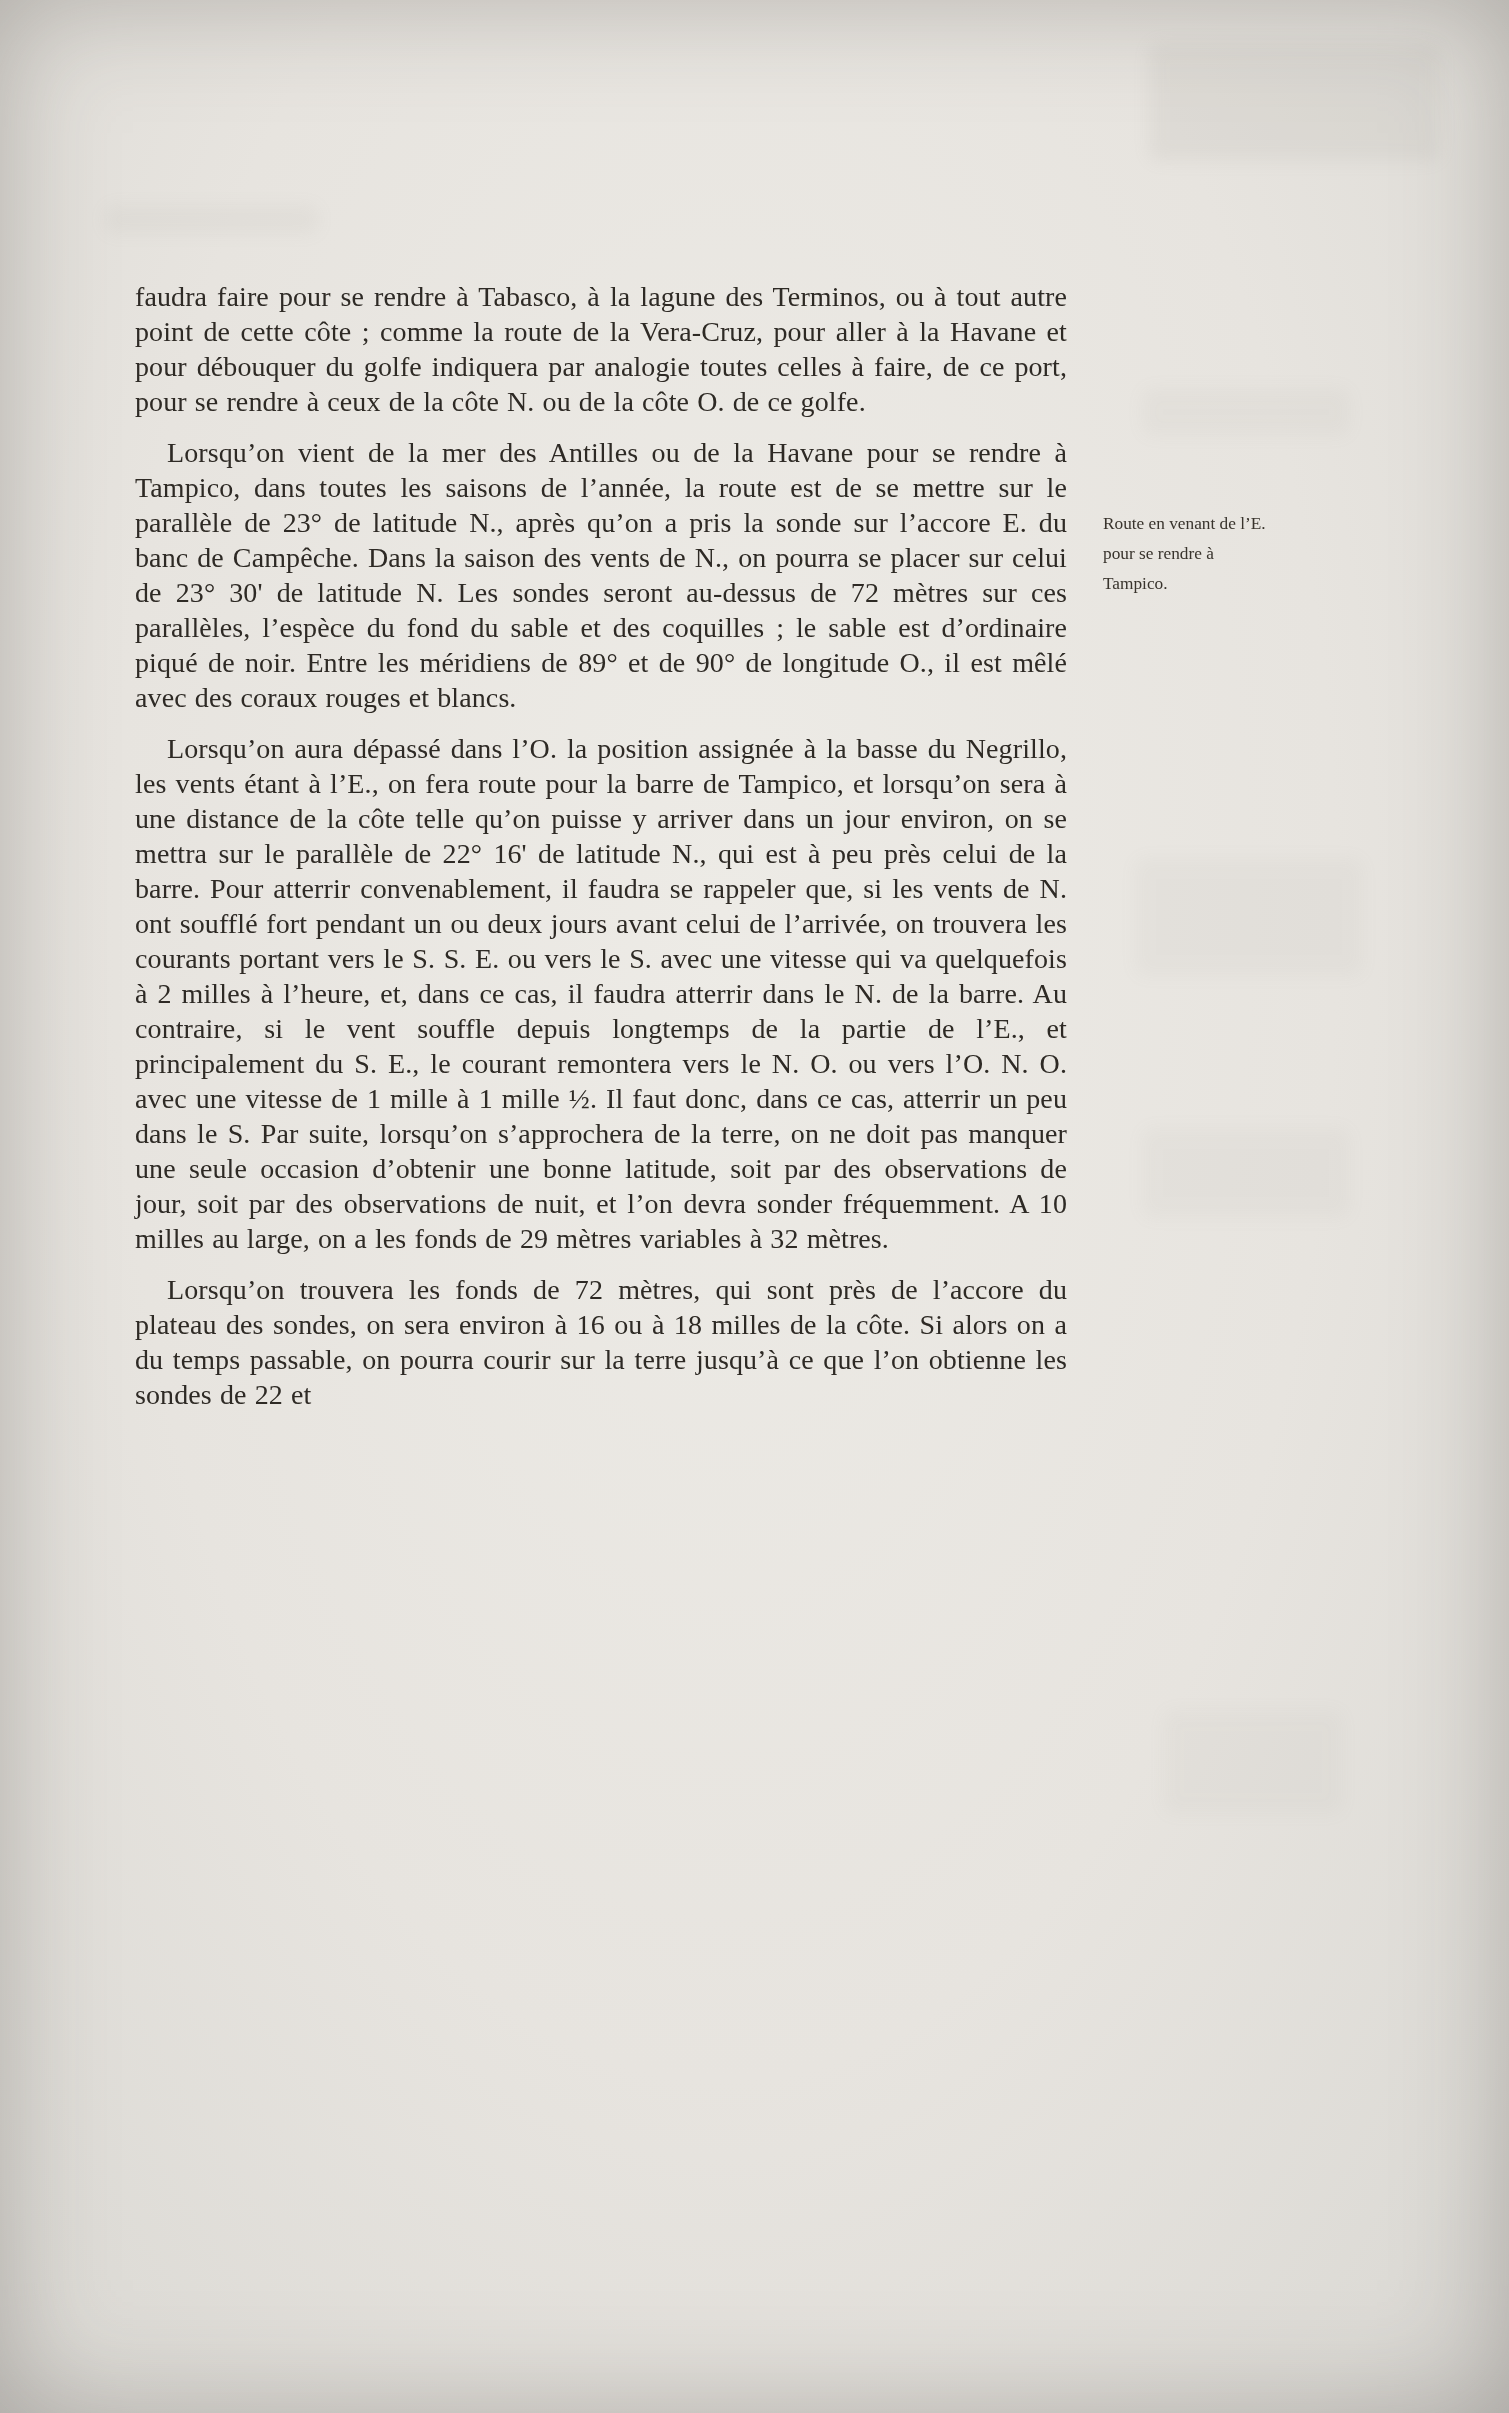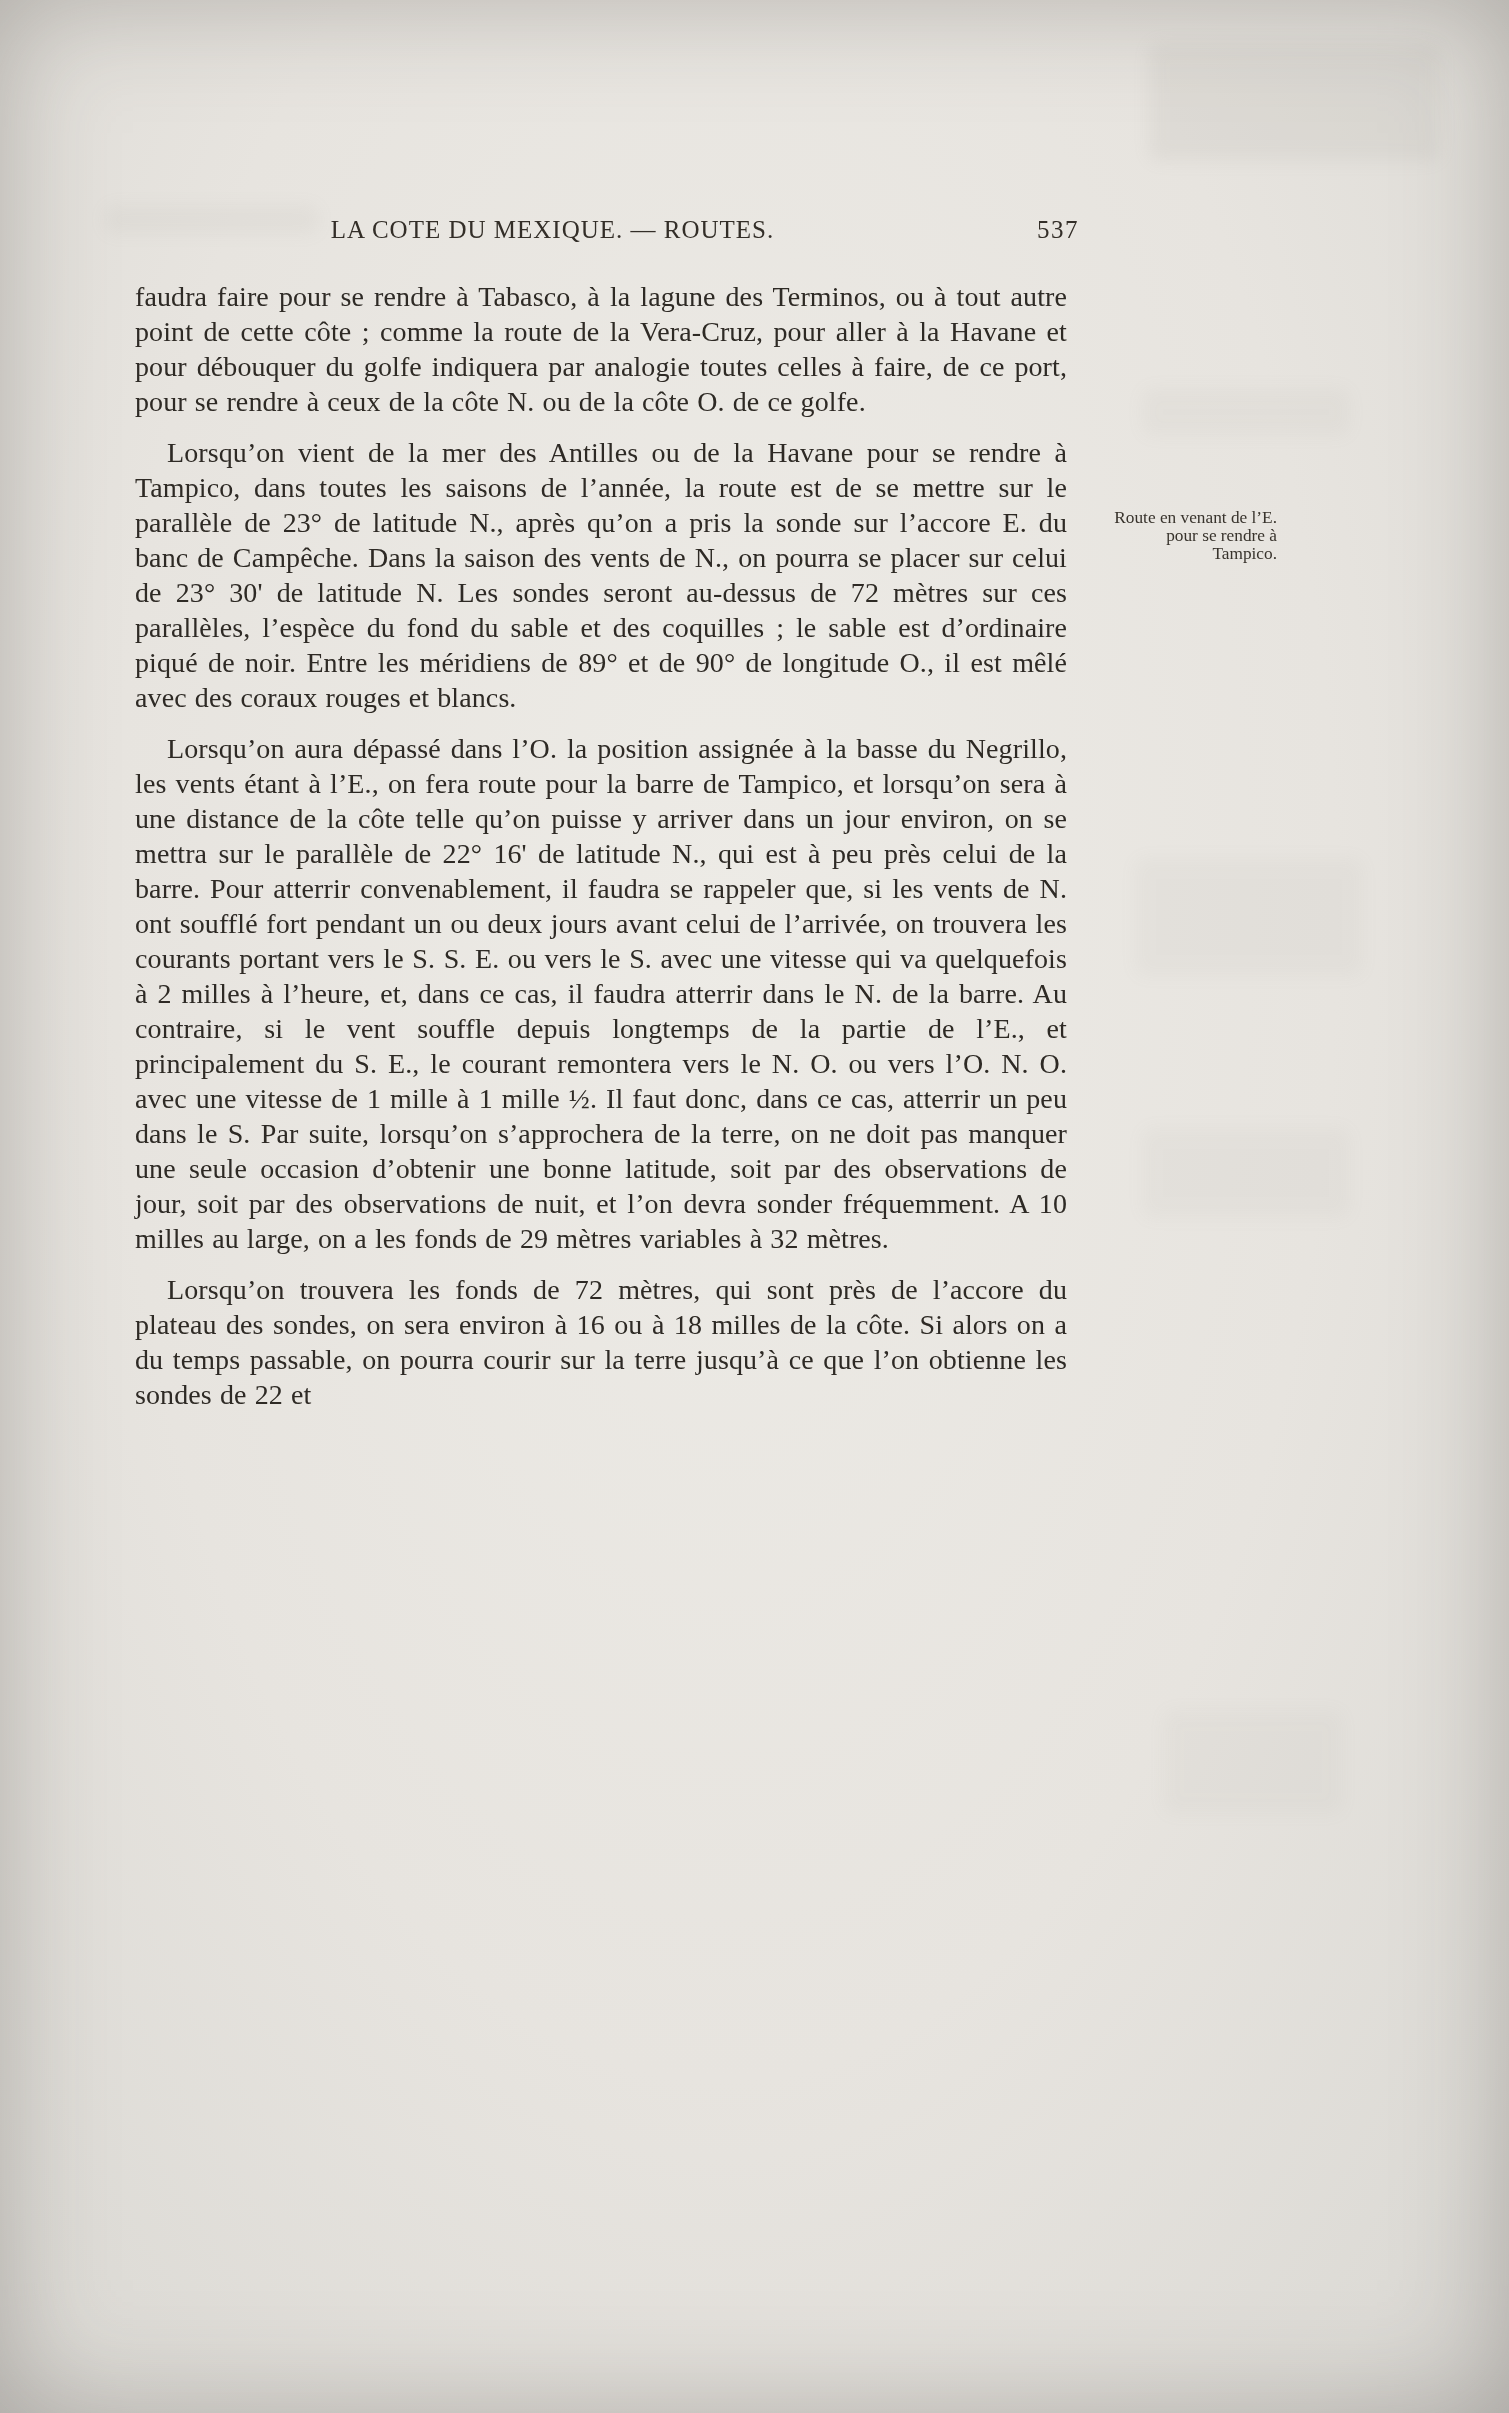--- a/index.html
+++ b/index.html
@@ -74,41 +74,37 @@
   .text-block p.indent {
     text-indent: 32px;
   }
 
   .margin-note {
     position: absolute;
     left: 1103px;
     top: 509px;
     width: 174px;
     font-size: 17.3px;
-    line-height: 18px;
+    line-height: 30px;
     color: #38332c;
-    text-align: right;
+    text-align: left;
   }
 </style>
 </head>
 <body>
 
 <div class="page">
 
   <div class="smudge s1"></div>
   <div class="smudge s2"></div>
   <div class="smudge s3"></div>
   <div class="smudge s4"></div>
   <div class="smudge s5"></div>
   <div class="smudge s6"></div>
 
-  <div class="header">
-    <span class="running-title">LA COTE DU MEXIQUE. — ROUTES.</span>
-    <span class="folio">537</span>
-  </div>
 
   <div class="text-block">
     <p class="para">faudra faire pour se rendre à Tabasco, à la lagune des Terminos, ou à tout autre point de cette côte ; comme la route de la Vera-Cruz, pour aller à la Havane et pour débouquer du golfe indiquera par analogie toutes celles à faire, de ce port, pour se rendre à ceux de la côte N. ou de la côte O. de ce golfe.</p>
     <p class="para indent">Lorsqu’on vient de la mer des Antilles ou de la Havane pour se rendre à Tampico, dans toutes les saisons de l’année, la route est de se mettre sur le parallèle de 23° de latitude N., après qu’on a pris la sonde sur l’accore E. du banc de Campêche. Dans la saison des vents de N., on pourra se placer sur celui de 23° 30' de latitude N. Les sondes seront au-dessus de 72 mètres sur ces parallèles, l’espèce du fond du sable et des coquilles ; le sable est d’ordinaire piqué de noir. Entre les méridiens de 89° et de 90° de longitude O., il est mêlé avec des coraux rouges et blancs.</p>
     <p class="para indent">Lorsqu’on aura dépassé dans l’O. la position assignée à la basse du Negrillo, les vents étant à l’E., on fera route pour la barre de Tampico, et lorsqu’on sera à une distance de la côte telle qu’on puisse y arriver dans un jour environ, on se mettra sur le parallèle de 22° 16' de latitude N., qui est à peu près celui de la barre. Pour atterrir convenablement, il faudra se rappeler que, si les vents de N. ont soufflé fort pendant un ou deux jours avant celui de l’arrivée, on trouvera les courants portant vers le S. S. E. ou vers le S. avec une vitesse qui va quelquefois à 2 milles à l’heure, et, dans ce cas, il faudra atterrir dans le N. de la barre. Au contraire, si le vent souffle depuis longtemps de la partie de l’E., et principalement du S. E., le courant remontera vers le N. O. ou vers l’O. N. O. avec une vitesse de 1 mille à 1 mille ½. Il faut donc, dans ce cas, atterrir un peu dans le S. Par suite, lorsqu’on s’approchera de la terre, on ne doit pas manquer une seule occasion d’obtenir une bonne latitude, soit par des observations de jour, soit par des observations de nuit, et l’on devra sonder fréquemment. A 10 milles au large, on a les fonds de 29 mètres variables à 32 mètres.</p>
     <p class="para indent">Lorsqu’on trouvera les fonds de 72 mètres, qui sont près de l’accore du plateau des sondes, on sera environ à 16 ou à 18 milles de la côte. Si alors on a du temps passable, on pourra courir sur la terre jusqu’à ce que l’on obtienne les sondes de 22 et</p>
   </div>
 
   <div class="margin-note">Route en venant de l’E. pour se rendre à Tampico.</div>
 

